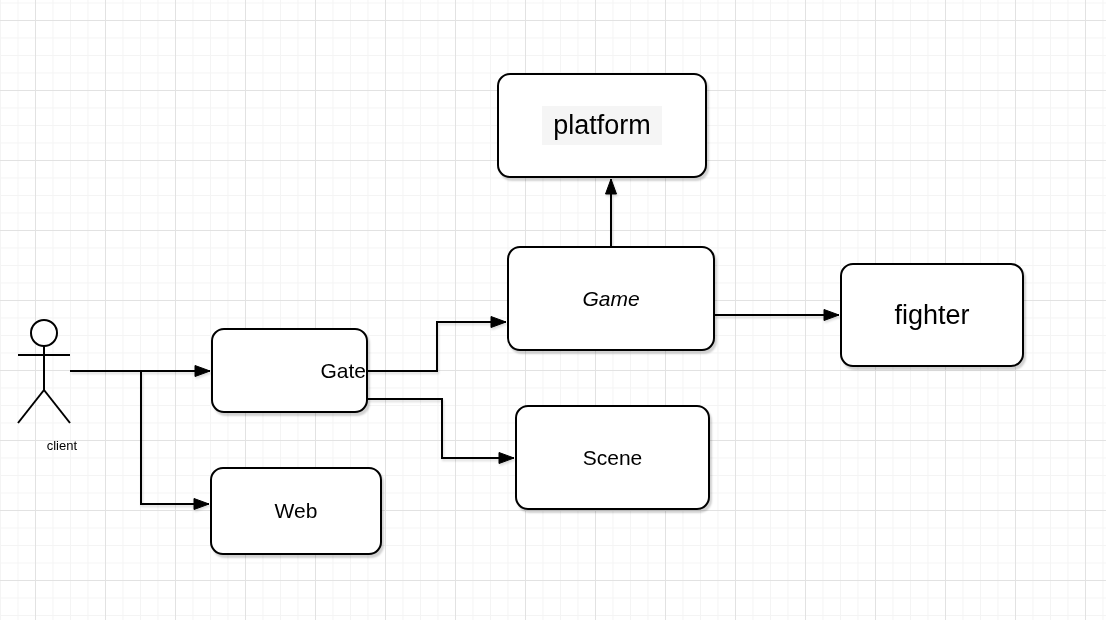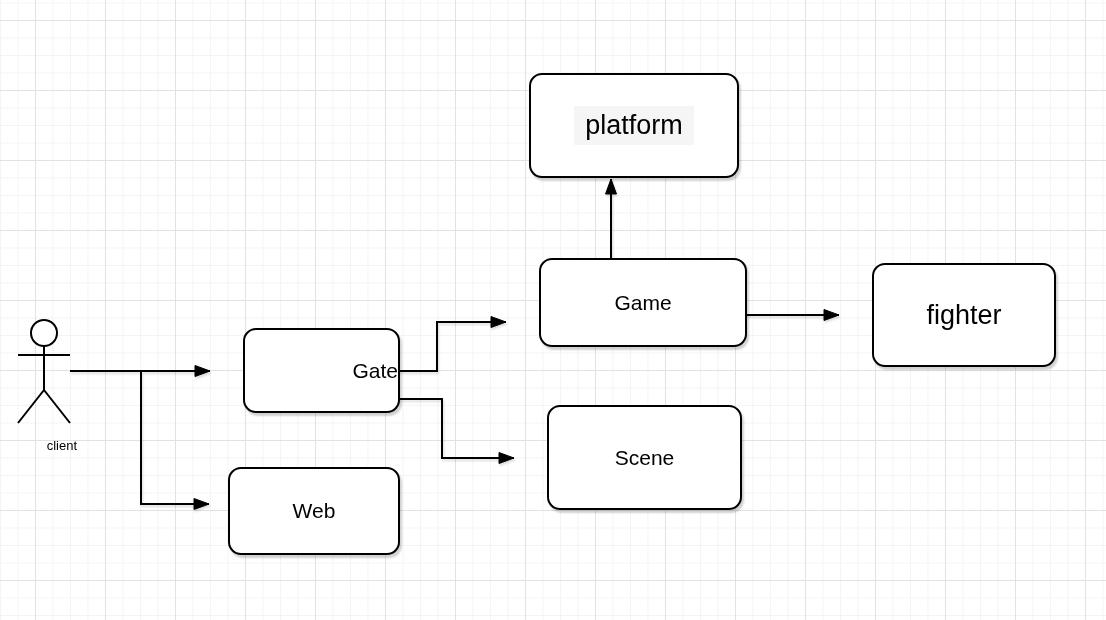--- a/index.html
+++ b/index.html
@@ -35,27 +35,26 @@
     border: 2px solid var(--node-border, #000000);
     border-radius: 13px;
     box-shadow: 2px 3px 2px rgba(0,0,0,0.18);
     display: flex;
     align-items: center;
     justify-content: center;
     font-size: 21px;
     color: var(--label-color, #000000);
     line-height: 1.2;
     white-space: nowrap;
-    margin-left: 32px;
   }
   .node.large { font-size: 27px; }
 
   #node-gate     { left:211px; top:328px; width:157px; height:85px;justify-content:flex-end;  }
-  #node-web      { left:196px; top:467px; width:172px; height:88px;  }
-  #node-game     { left:507px; top:258px; width:208px; height:89px; }
+  #node-web      { left:210px; top:467px; width:172px; height:88px;  }
+  #node-game     { left:507px; top:246px; width:208px; height:105px;font-style:italic; }
   #node-scene    { left:515px; top:405px; width:195px; height:105px;text-align:center; }
   #node-platform { left:497px; top:73px;  width:210px; height:105px; }
   #node-fighter  { left:840px; top:263px; width:184px; height:104px; }
 
   #node-platform .label-bg {
     background: #f5f5f5;
     padding: 3px 11px;
   }
 
   .actor-label {

